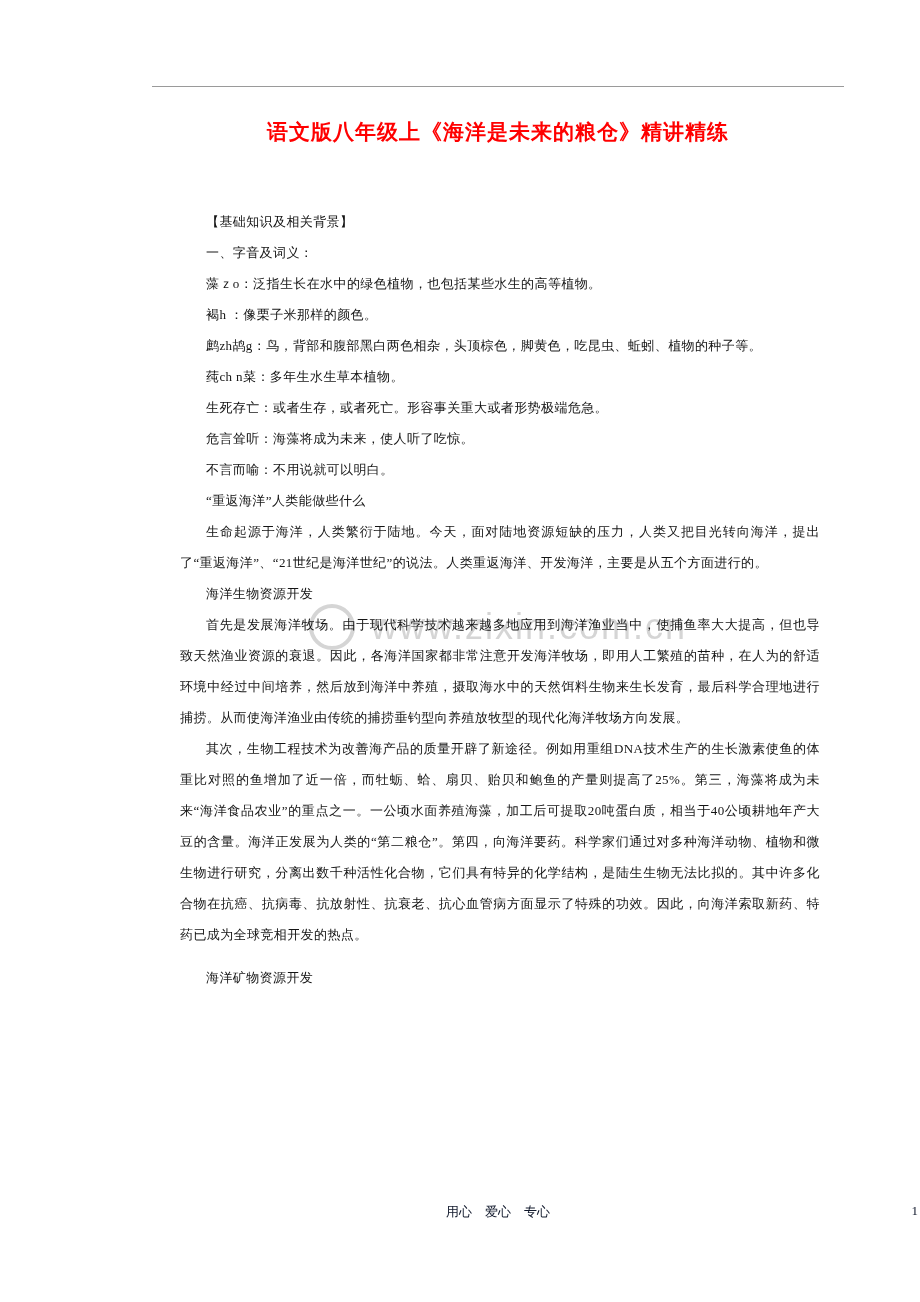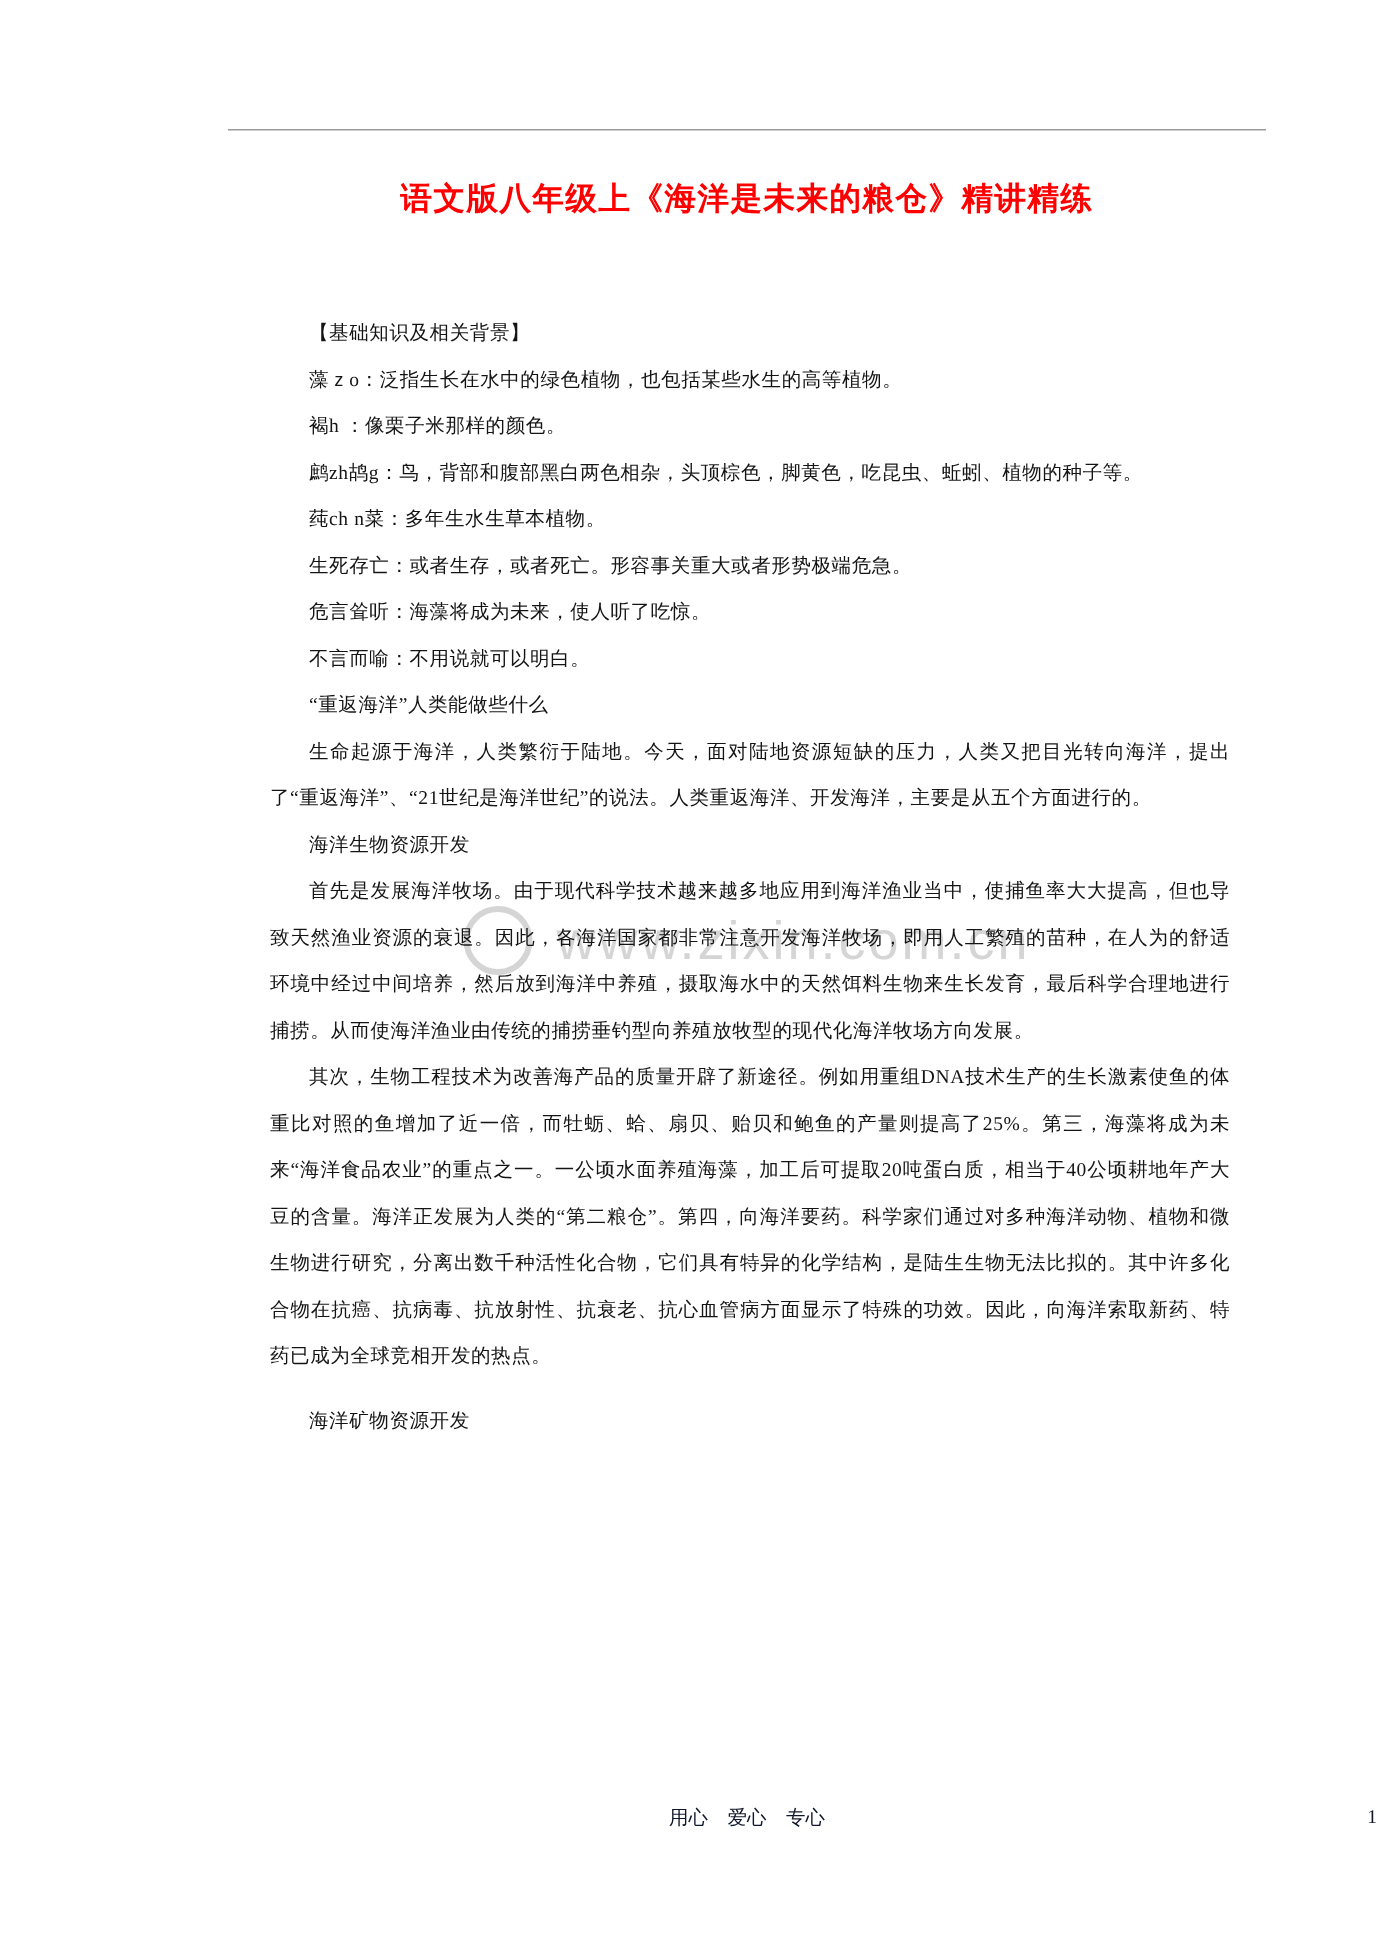--- a/index.html
+++ b/index.html
@@ -104,20 +104,21 @@
 
   <h1 class="title" style="color: rgb(255, 0, 0);">语文版八年级上《海洋是未来的粮仓》精讲精练</h1>
 
   <div class="watermark">
     <span class="wm-circle"></span>
     <span>www.zixin.com.cn</span>
   </div>
 
   <div class="content">
     <p class="para">【基础知识及相关背景】</p>
+    <p class="para">一、字音及词义：</p>
     <p class="para">藻ｚo：泛指生长在水中的绿色植物，也包括某些水生的高等植物。</p>
     <p class="para">褐h ：像栗子米那样的颜色。</p>
     <p class="para">鹧zh鸪g：鸟，背部和腹部黑白两色相杂，头顶棕色，脚黄色，吃昆虫、蚯蚓、植物的种子等。</p>
     <p class="para">莼ch n菜：多年生水生草本植物。</p>
     <p class="para">生死存亡：或者生存，或者死亡。形容事关重大或者形势极端危急。</p>
     <p class="para">危言耸听：海藻将成为未来，使人听了吃惊。</p>
     <p class="para">不言而喻：不用说就可以明白。</p>
     <p class="para">“重返海洋”人类能做些什么</p>
     <p class="para">生命起源于海洋，人类繁衍于陆地。今天，面对陆地资源短缺的压力，人类又把目光转向海洋，提出了“重返海洋”、“21世纪是海洋世纪”的说法。人类重返海洋、开发海洋，主要是从五个方面进行的。</p>
     <p class="para">海洋生物资源开发</p>

